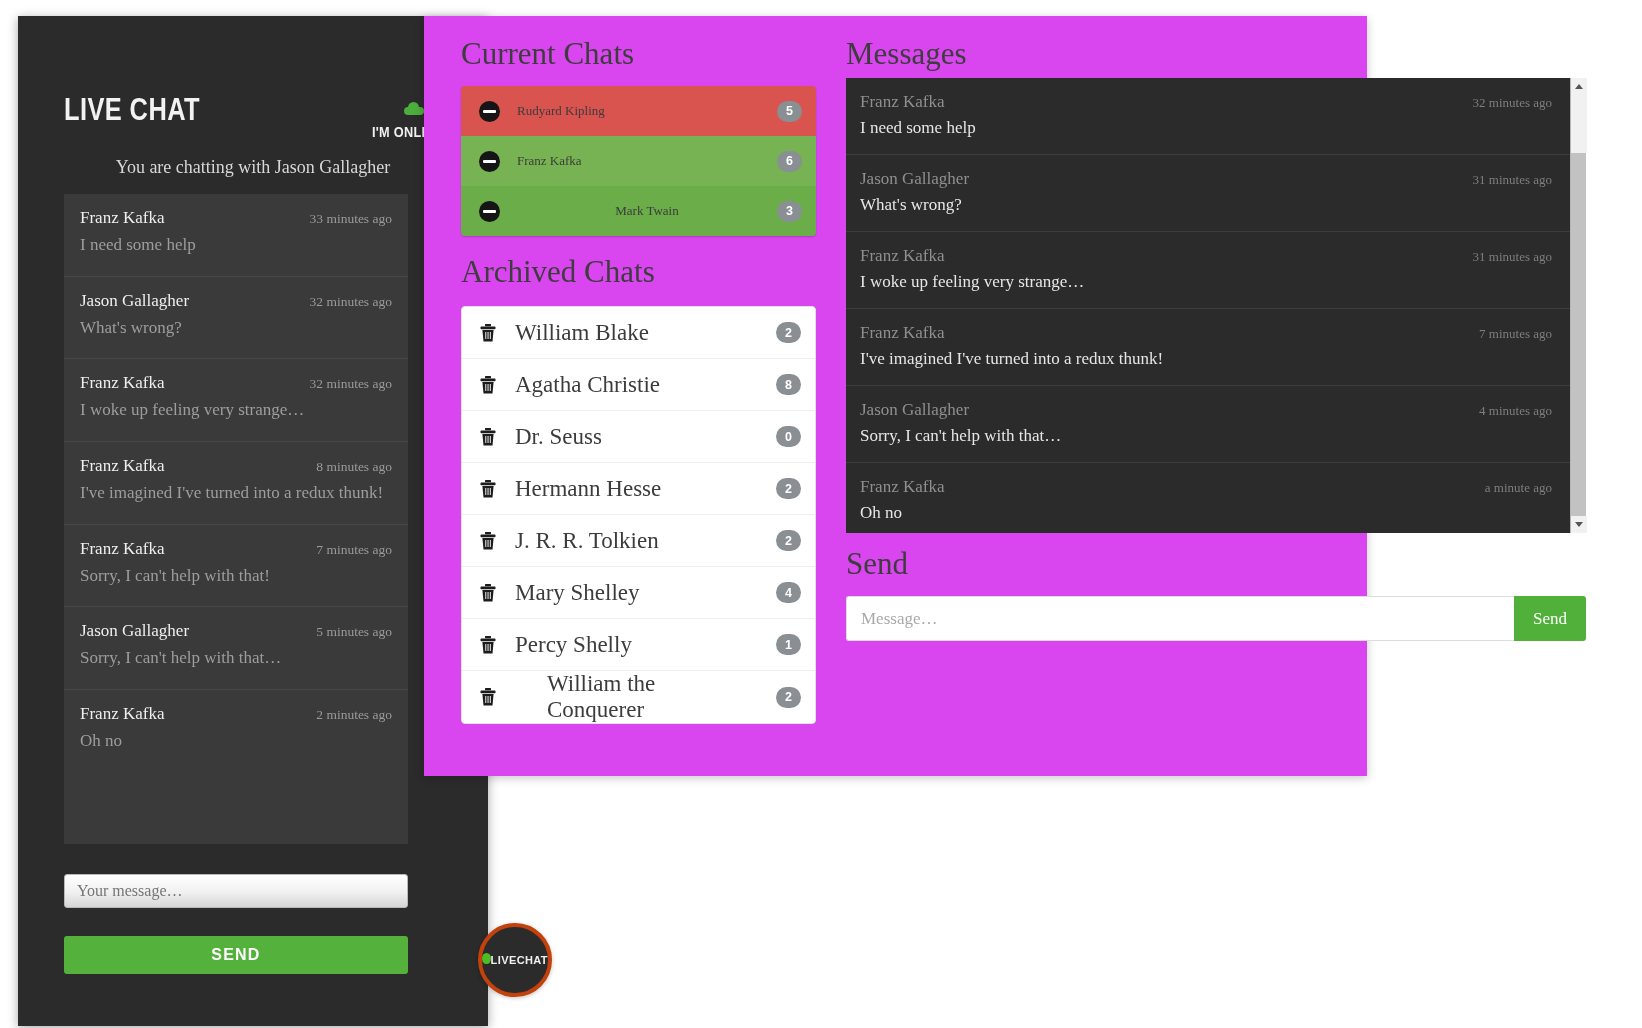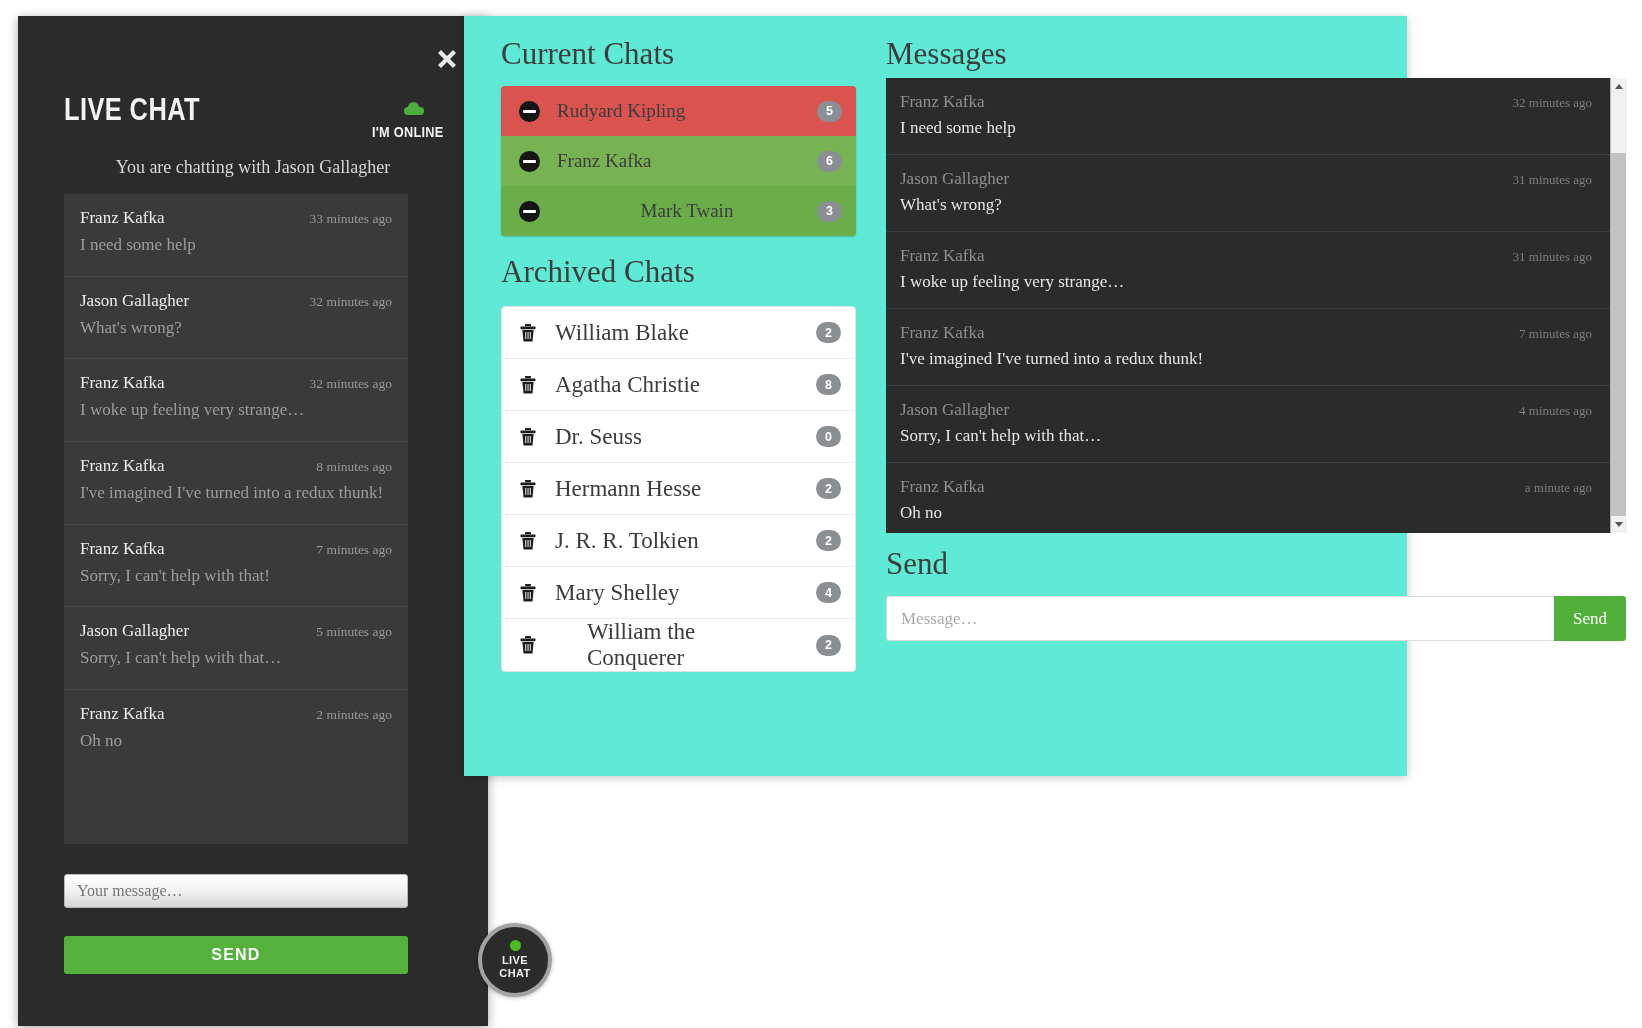--- a/index.html
+++ b/index.html
@@ -100,23 +100,23 @@
     border: none; border-radius: 3px;
     color: #ffffff;
     font-family: "Liberation Sans Narrow","Liberation Sans",sans-serif;
     font-weight: bold; font-size: 16px; letter-spacing: 1.2px;
     cursor: pointer;
   }
 
   
   #main-panel {
     position: absolute;
-    left: 464px; top: 16px;
+    left: 424px; top: 16px;
     width: 943px; height: 760px;
-    background: #5eead4;
+    background: #d946ef;
     box-shadow: 0 2px 9px rgba(0,0,0,0.22);
   }
   .col-right { position: absolute; left: 422px; top: 0; width: 740px; }
 
   .section-title {
     font-size: 31px; color: #3d3d3d; font-weight: normal;
     margin: 0; padding: 0;
   }
 
   
@@ -138,21 +138,21 @@
   .cc-icon {
     width: 21px; height: 21px; border-radius: 50%;
     background: #151515; position: relative; flex: 0 0 auto;
   }
   .cc-icon::after {
     content:""; position:absolute; left:4px; top:9px;
     width:13px; height:3px; background:#ffffff; border-radius:1px;
   }
   .cc-name {
     flex: 1 1 auto; margin-left: 17px;
-    font-size: 19px; color: #3c3c3c;
+    font-size: 13px; color: #3c3c3c;
   }
   .badge {
     min-width: 25px; height: 21px;
     border-radius: 11px;
     background: #8a8f94;
     color: #ffffff;
     font-family: "Liberation Sans","DejaVu Sans",sans-serif;
     font-size: 12.5px; font-weight: bold;
     display: flex; align-items: center; justify-content: center;
     padding: 0 7px;
@@ -258,23 +258,23 @@
     cursor: pointer;
   }
 
   
   #live-chat-fab {
     position: absolute;
     left: 478px; top: 923px;
     width: 74px; height: 74px;
     border-radius: 50%;
     background: #2b2b2b;
-    border: 4px solid #a3a3a3;
-    cursor: pointer;
-    display: flex; flex-direction: column;
+    border: 4px solid #c2410c;
+    cursor: pointer;
+    display: flex; 
     align-items: center; justify-content: center;
     box-shadow: 0 1px 4px rgba(0,0,0,0.25);
   }
   #fab-dot {
     width: 11px; height: 11px; border-radius: 50%;
     background: #4fbb25; margin-bottom: 3px;
   }
   .fab-label {
     font-family: "Liberation Sans Narrow","Liberation Sans",sans-serif;
     font-weight: bold; font-size: 11px;
@@ -446,20 +446,32 @@
         <span class="trash-icon"><svg width="16" height="18" viewBox="0 0 16 18">
             <rect x="5" y="0" width="6" height="2.2" rx="0.6" fill="#1c1c1c"></rect>
             <rect x="0.5" y="2.6" width="15" height="2.6" rx="0.8" fill="#1c1c1c"></rect>
             <path d="M2.4 6 L13.6 6 L12.5 17.4 L3.5 17.4 Z" fill="#1c1c1c"></path>
             <rect x="5.2" y="8" width="1.1" height="7" fill="#ffffff" opacity="0.85"></rect>
             <rect x="7.5" y="8" width="1.1" height="7" fill="#ffffff" opacity="0.85"></rect>
             <rect x="9.8" y="8" width="1.1" height="7" fill="#ffffff" opacity="0.85"></rect>
           </svg></span>
         <span class="ac-name">Mary Shelley</span>
         <span class="badge">4</span>
+      </div>
+      <div class="ac-row">
+        <span class="trash-icon"><svg width="16" height="18" viewBox="0 0 16 18">
+            <rect x="5" y="0" width="6" height="2.2" rx="0.6" fill="#1c1c1c"></rect>
+            <rect x="0.5" y="2.6" width="15" height="2.6" rx="0.8" fill="#1c1c1c"></rect>
+            <path d="M2.4 6 L13.6 6 L12.5 17.4 L3.5 17.4 Z" fill="#1c1c1c"></path>
+            <rect x="5.2" y="8" width="1.1" height="7" fill="#ffffff" opacity="0.85"></rect>
+            <rect x="7.5" y="8" width="1.1" height="7" fill="#ffffff" opacity="0.85"></rect>
+            <rect x="9.8" y="8" width="1.1" height="7" fill="#ffffff" opacity="0.85"></rect>
+          </svg></span>
+        <span class="ac-name">Percy Shelly</span>
+        <span class="badge">1</span>
       </div>
       <div class="ac-row">
         <span class="trash-icon"><svg width="16" height="18" viewBox="0 0 16 18">
             <rect x="5" y="0" width="6" height="2.2" rx="0.6" fill="#1c1c1c"></rect>
             <rect x="0.5" y="2.6" width="15" height="2.6" rx="0.8" fill="#1c1c1c"></rect>
             <path d="M2.4 6 L13.6 6 L12.5 17.4 L3.5 17.4 Z" fill="#1c1c1c"></path>
             <rect x="5.2" y="8" width="1.1" height="7" fill="#ffffff" opacity="0.85"></rect>
             <rect x="7.5" y="8" width="1.1" height="7" fill="#ffffff" opacity="0.85"></rect>
             <rect x="9.8" y="8" width="1.1" height="7" fill="#ffffff" opacity="0.85"></rect>
           </svg></span>

